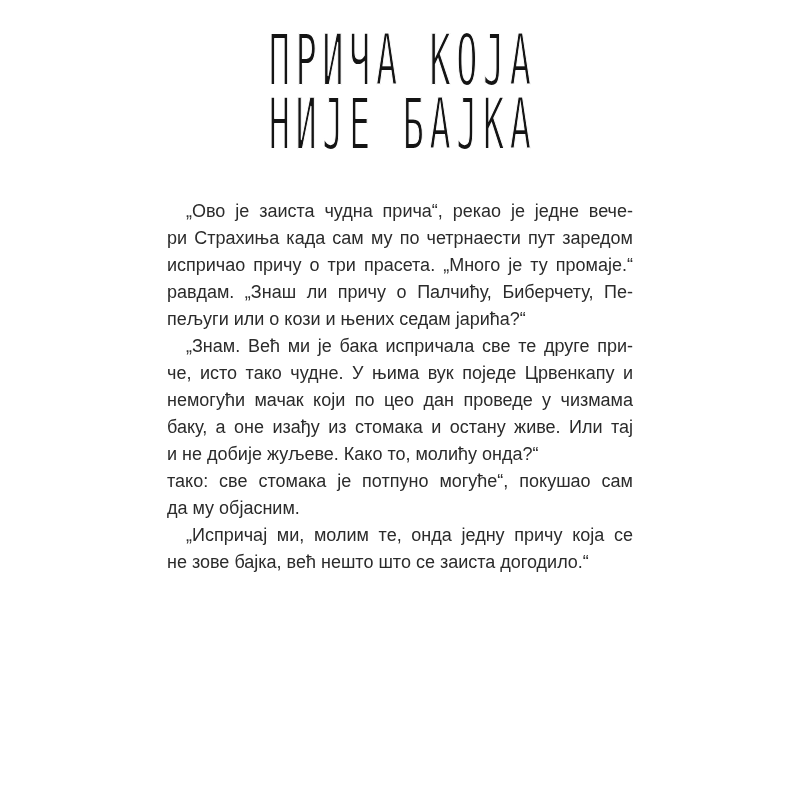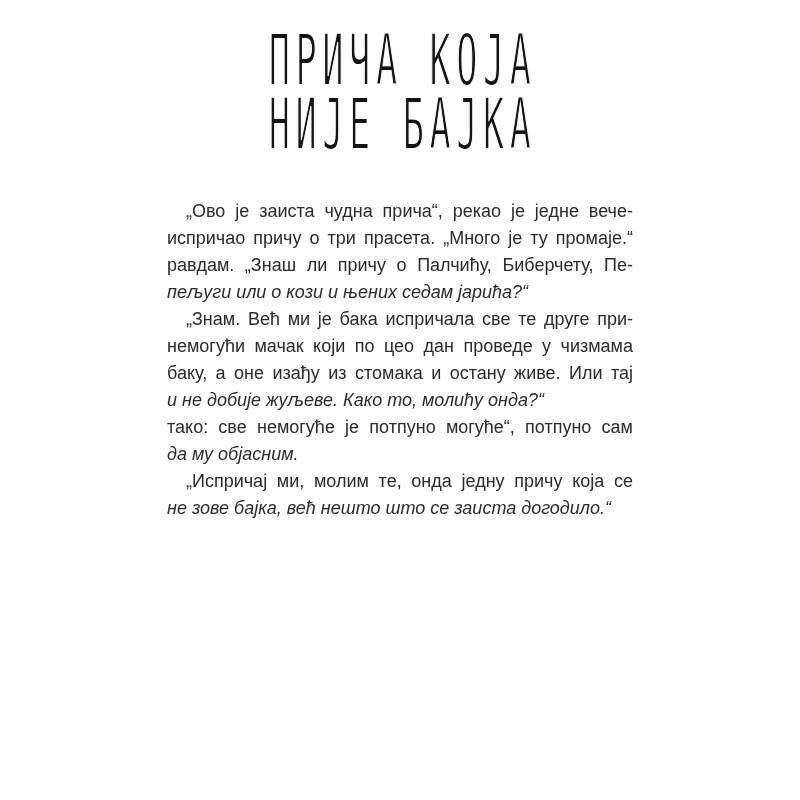--- a/index.html
+++ b/index.html
@@ -52,21 +52,20 @@
       height: 27px;
       white-space: normal;
     }
     .line.j {
       text-align: justify;
       text-align-last: justify;
     }
     .line.l {
       text-align: center;
       text-align-last: left;
-      font-style: italic;
     }
     .line.indent { padding-left: 19px; }
     
     .page-number {
       position: absolute;
       left: 0;
       top: 755px;
       width: 800px;
       text-align: center;
       font-family: "Liberation Sans", sans-serif;
@@ -117,34 +116,36 @@
       <span class="title-text">ПРИЧА КОЈА</span>
     </div>
     <div class="title-line">
       <span class="title-text">НИЈЕ БАЈКА</span>
     </div>
   </div>
 
   <div class="body-text">
     <div>
       <div class="line j indent">„Ово је заиста чудна прича“, рекао је једне вече-</div>
+      <div class="line j">ри Страхиња када сам му по четрнаести пут заредом</div>
       <div class="line j">испричао причу о три прасета. „Много је ту промаје.“</div>
     </div>
     <div>
       <div class="line j">равдам. „Знаш ли причу о Палчићу, Биберчету, Пе-</div>
       <div class="line l">пељуги или о кози и њених седам јарића?“</div>
     </div>
     <div>
       <div class="line j indent">„Знам. Већ ми је бака испричала све те друге при-</div>
+      <div class="line j">че, исто тако чудне. У њима вук поједе Црвенкапу и</div>
       <div class="line j">немогући мачак који по цео дан проведе у чизмама</div>
       <div class="line j">баку, а оне изађу из стомака и остану живе. Или тај</div>
       <div class="line l">и не добије жуљеве. Како то, молићу онда?“</div>
     </div>
     <div>
-      <div class="line j">тако: све немогуће је потпуно могуће“, потпуно сам</div>
+      <div class="line j">тако: све стомака је потпуно могуће“, покушао сам</div>
       <div class="line l">да му објасним.</div>
     </div>
     <div>
       <div class="line j indent">„Испричај ми, молим те, онда једну причу која се</div>
       <div class="line l">не зове бајка, већ нешто што се заиста догодило.“</div>
     </div>
   </div>
 
   <div class="page-number">7</div>
 

